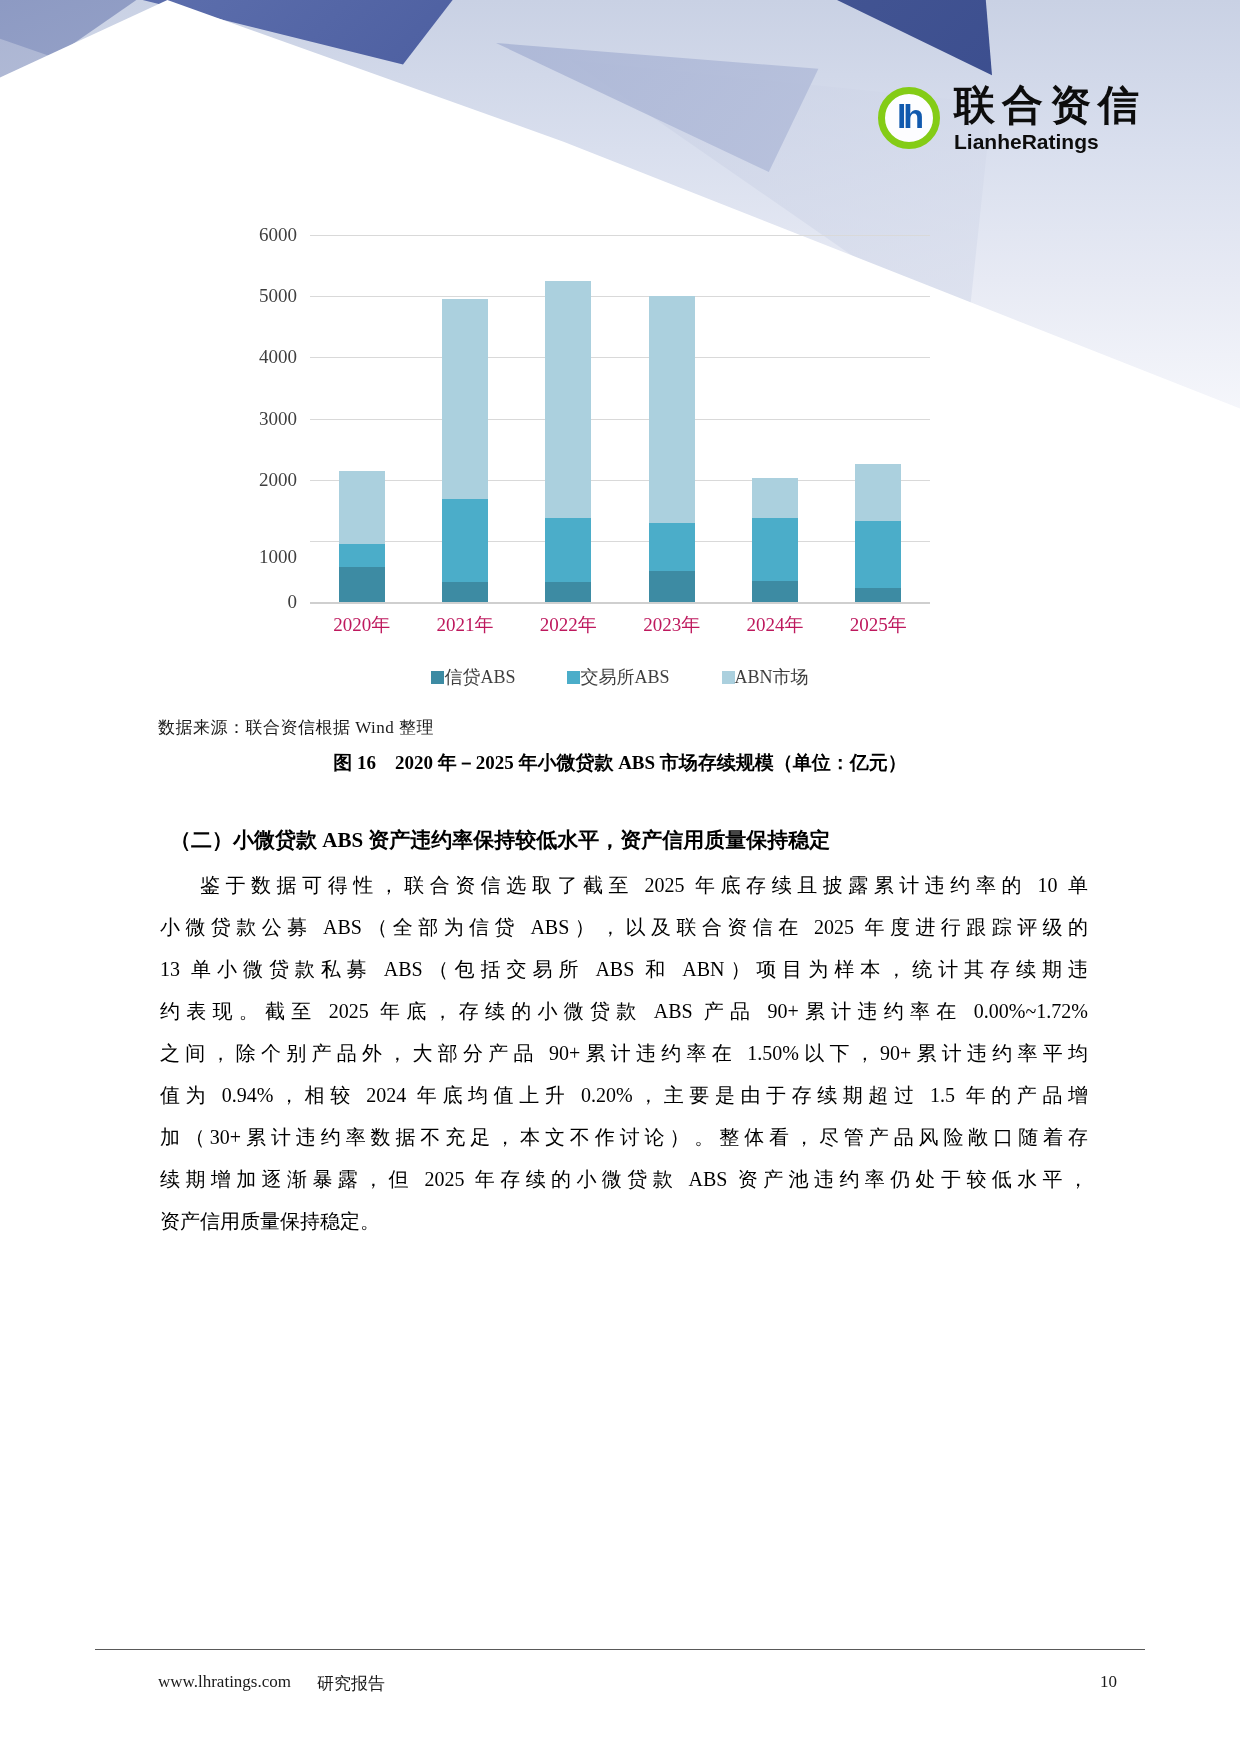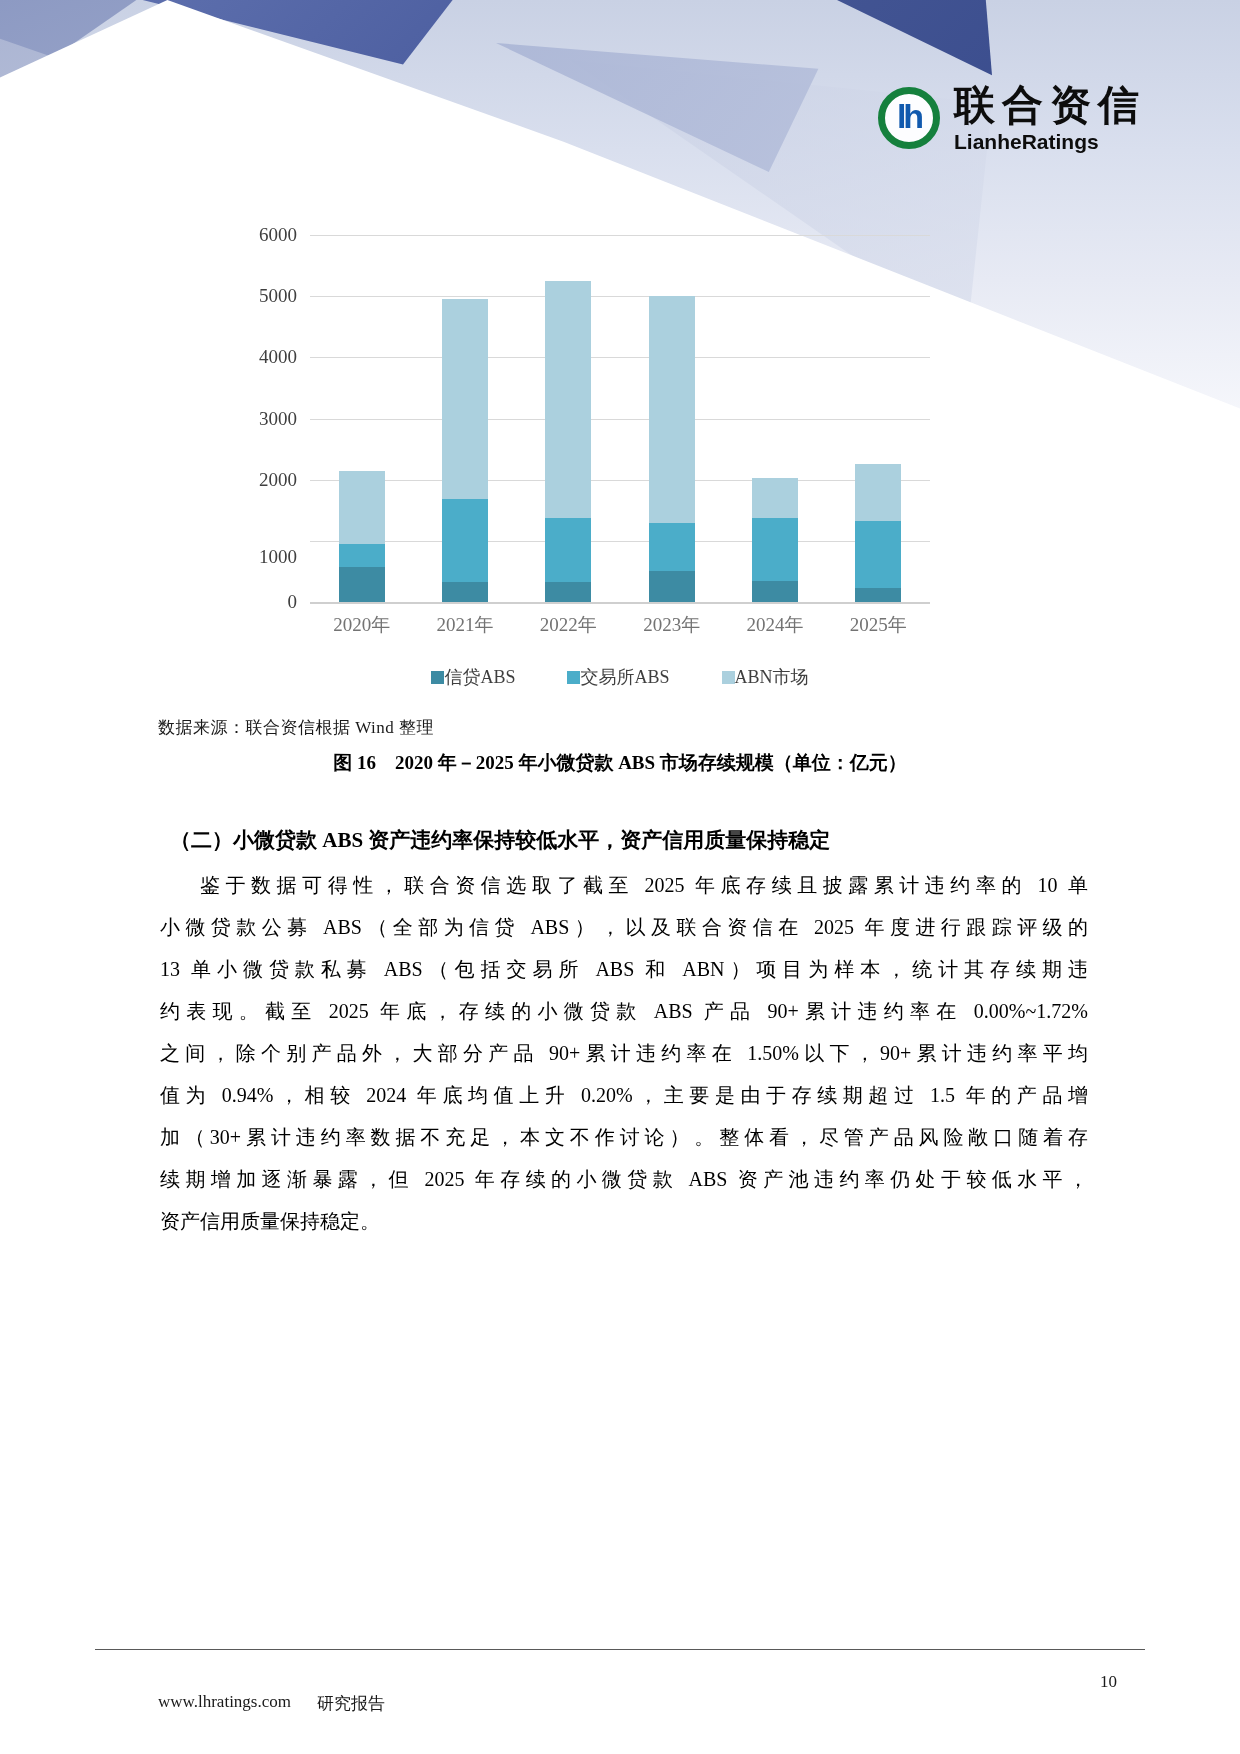--- a/index.html
+++ b/index.html
@@ -21,61 +21,61 @@
         clip-path:polygon(67.5% 0,79.5% 0,80% 17.5%);}
   .tri-pale{background:linear-gradient(160deg,#8d9ac3,#c7cee1);
         clip-path:polygon(0 0,11% 0,0 22%);}
   .tri-pale2{background:linear-gradient(160deg,#aab4d2,#e0e4f0);
         clip-path:polygon(0 9%,9% 18%,0 30%);}
   .white-overlay{position:absolute;inset:0;background:#ffffff;
         clip-path:polygon(0 18%,13.5% 0,45.5% 33%,100% 95%,100% 100%,0 100%);}
 
   
   .logo{position:absolute;left:878px;top:82px;display:flex;align-items:center;gap:14px;z-index:5;}
-  .logo-mark{width:62px;height:62px;border:7px solid #15803d;border-radius:50%;
+  .logo-mark{width:62px;height:62px;border:7px solid #84cc16;border-radius:50%;
         box-sizing:border-box;background:#fdfdff;display:flex;align-items:center;justify-content:center;text-align:center;}
   .logo-mark span{font-family:"Liberation Sans",sans-serif;font-weight:800;font-size:34px;
         color:#1159ae;letter-spacing:-3px;line-height:1;transform:translateY(-2px);}
   .brand-cn{font-family:"Liberation Sans",sans-serif;font-weight:800;font-size:41px;
         letter-spacing:7px;color:#0d0d0d;line-height:1.15;}
   .brand-en{font-family:"Liberation Sans",sans-serif;font-weight:700;font-size:21px;
         color:#0d0d0d;line-height:1.2;}
 
   
   .chart{position:absolute;left:0;top:0;width:1240px;z-index:3;}
   .plot{position:absolute;left:310px;top:235px;width:620px;height:367px;
         border-bottom:2px solid #cfcfcf;display:flex;align-items:flex-end;}
   .gridline{position:absolute;left:0;width:100%;height:0;border-top:1.5px solid #d9d9d9;z-index:0;}
   .slot{flex:1;display:flex;justify-content:center;align-items:flex-end;height:100%;z-index:1;}
   .bar{width:46px;display:flex;flex-direction:column-reverse;}
   .seg{width:100%;}
   .yaxis{position:absolute;left:225px;top:235px;width:72px;height:367px;}
   .ytick{position:absolute;right:0;transform:translateY(-50%);font-size:19px;color:#3f3f3f;}
   .xaxis{position:absolute;left:310px;top:612px;width:620px;display:flex;}
-  .xtick{flex:1;text-align:center;font-size:19px;color:#737373;}
+  .xtick{flex:1;text-align:center;font-size:19px;color:#be185d;}
   .legend{position:absolute;left:310px;top:665px;width:620px;display:flex;
         justify-content:center;gap:52px;}
   .legend-item{display:flex;align-items:center;}
   .legend-swatch{width:13px;height:13px;display:inline-block;}
   .legend-label{font-size:18px;color:#3f3f3f;}
 
   
   .source{position:absolute;left:158px;top:716px;font-size:17px;color:#1a1a1a;letter-spacing:.5px;}
   .caption{position:absolute;left:0;top:750px;width:1240px;text-align:center;
         font-size:19px;font-weight:700;color:#000;}
   .heading{position:absolute;left:160px;top:816px;margin:10px;font-size:21px;font-weight:700;color:#000;}
   .body-text{position:absolute;left:160px;top:864px;width:928px;font-size:20px;line-height:42px;}
   .bodyline{text-align:justify;text-align-last:justify;}
   .bodyline.indent{padding-left:40px;}
   .bodyline.last{text-align-last:left;}
 
   
   .footer-line{position:absolute;left:95px;top:1649px;width:1050px;border-top:1.5px solid #595959;}
   .footer{position:absolute;left:95px;top:1672px;width:1050px;font-size:17px;color:#1a1a1a;}
-  .footer-left{position:absolute;left:63px;display:flex;gap:26px;margin-top:20px;}
+  .footer-left{position:absolute;left:63px;display:flex;gap:26px;}
   .pagenum{position:absolute;right:28px;top:0;font-size:17px;}
   a.site{color:#1a1a1a;text-decoration:none;}
 </style>
 </head>
 <body>
 
 <div class="page">
 
   <div class="header">
     <div class="band"></div>

